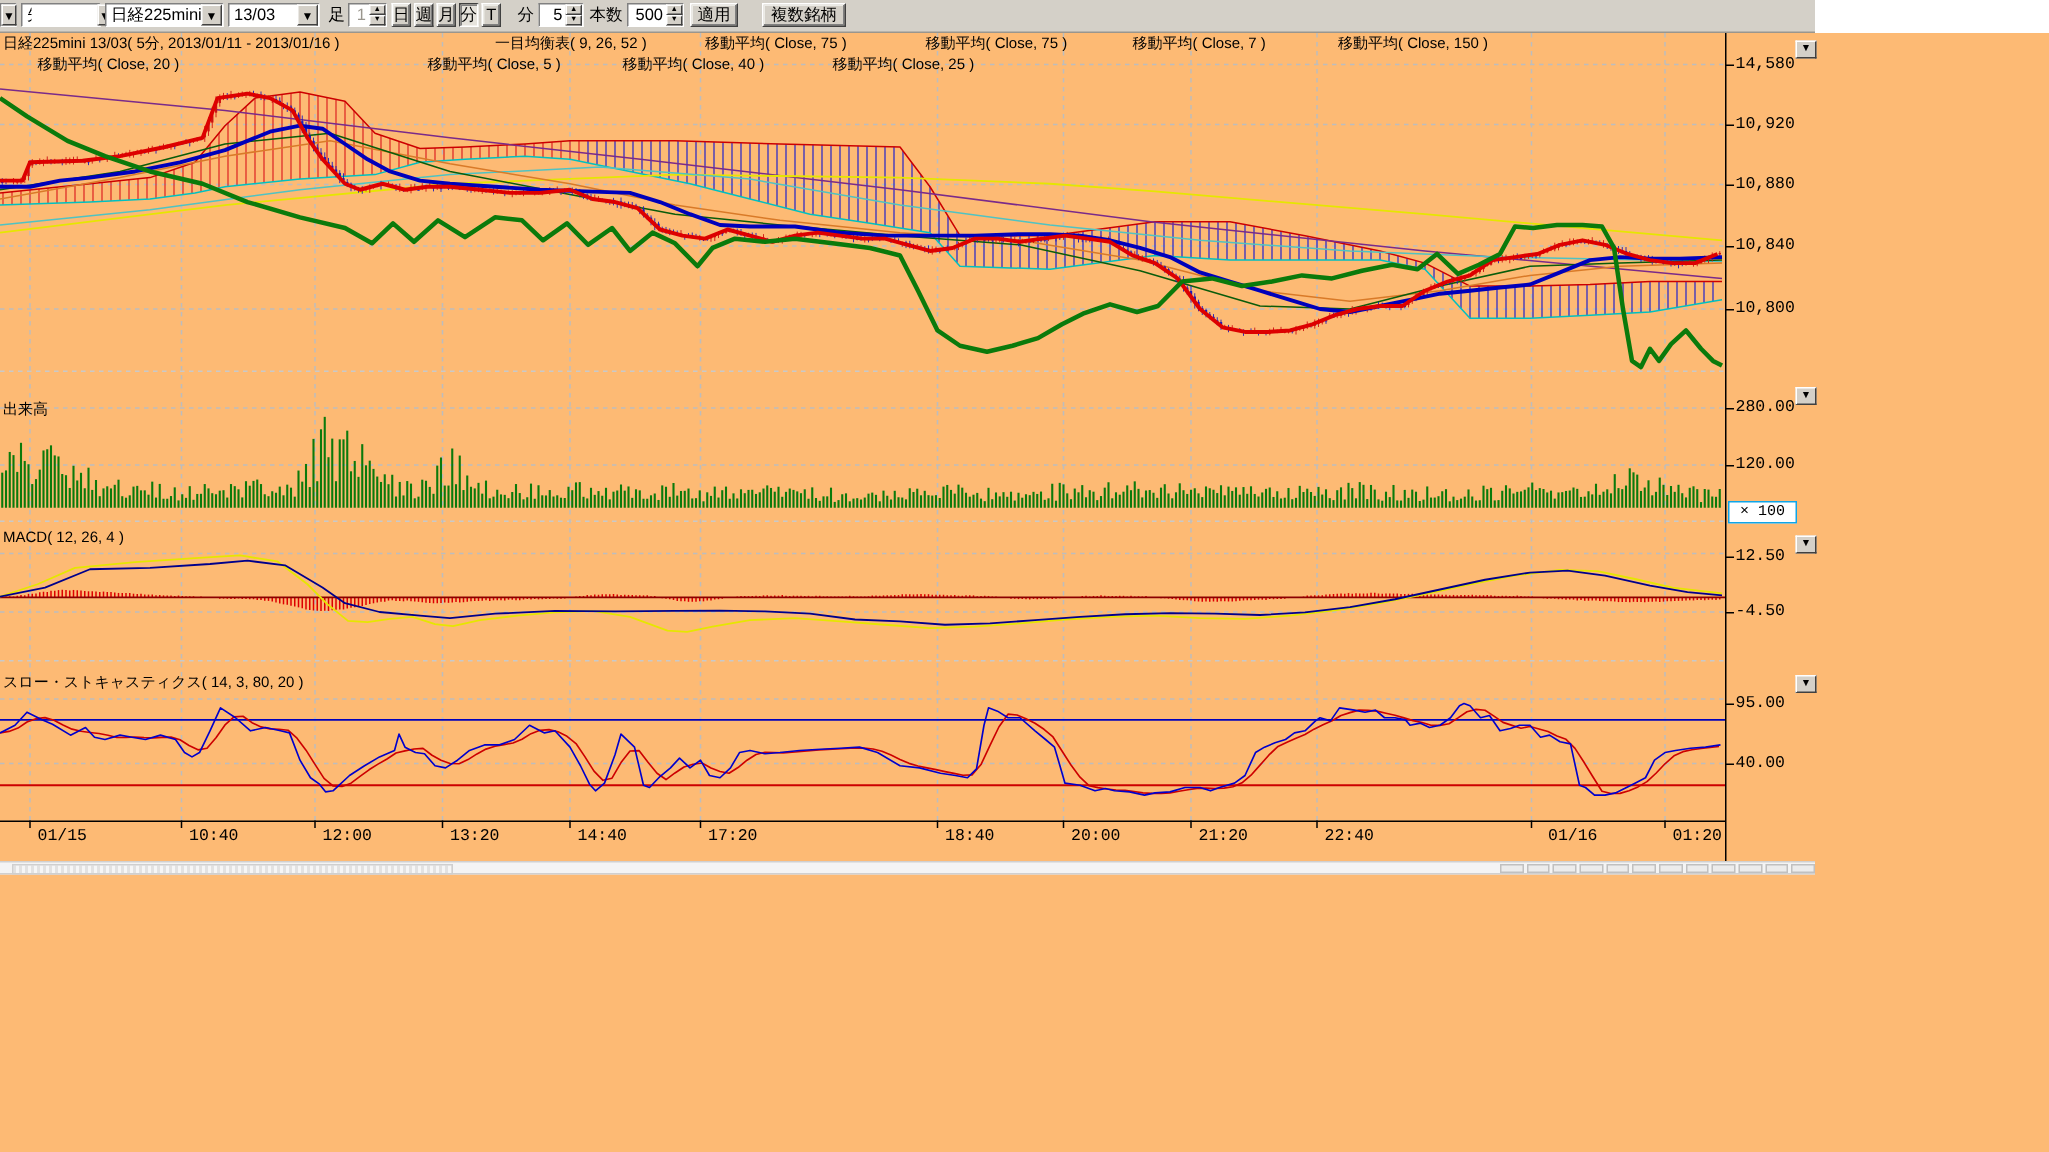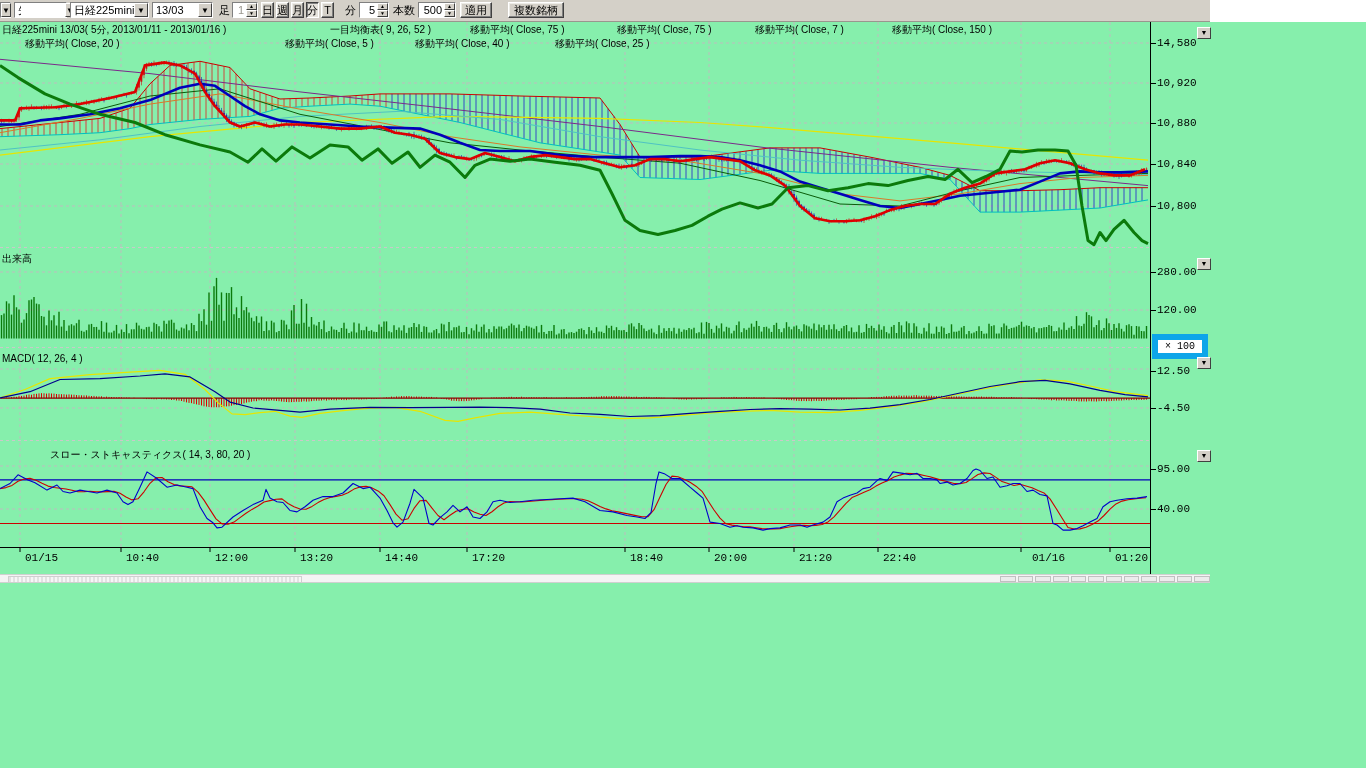--- a/index.html
+++ b/index.html
@@ -12,30 +12,30 @@
   .arrowbox{width:14px;height:14px;background:#d4d0c8;border:1px solid;border-color:#fff #404040 #404040 #fff;font-size:8px;line-height:13px;text-align:center;color:#000;box-sizing:border-box;}
   .lbl{background:transparent;font-size:11px;line-height:16px;}
   .spin{background:#fff;border:1px solid;border-color:#808080 #fff #fff #808080;display:flex;align-items:stretch;}
   .spin .sval{flex:1;text-align:right;padding:0 2px;font-size:11px;line-height:14px;}
   .spin .sval.dis{color:#9a968e;}
   .spinbtns{width:11px;display:flex;flex-direction:column;}
   .spinbtns span{flex:1;background:#d4d0c8;border:1px solid;border-color:#fff #404040 #404040 #fff;font-size:5px;line-height:5px;text-align:center;box-sizing:border-box;}
   .btn3d{background:#d4d0c8;border:1px solid;border-color:#fff #404040 #404040 #fff;box-shadow:inset -1px -1px 0 #808080,inset 1px 1px 0 #ecebe6;text-align:center;font-size:11px;line-height:14px;cursor:default;}
   .btn3d.pressed{border-color:#404040 #fff #fff #404040;box-shadow:inset 1px 1px 0 #808080;background:#e6e3dc;}
   
-  .chartarea{position:absolute;left:0;top:22px;width:1366px;height:746px;background:#86efac;}
+  .chartarea{position:absolute;left:0;top:22px;width:1366px;height:746px;background:#fdba74;}
   #chart-svg{position:absolute;left:0;top:0;}
   .legend{position:absolute;font-size:10px;color:#000;white-space:nowrap;line-height:12px;}
   .panelabel{position:absolute;font-size:10px;color:#000;white-space:nowrap;}
   .yaxisline{position:absolute;left:1150px;top:0;width:1px;height:557px;background:#000;}
   .ylab{position:absolute;left:1157px;width:60px;font-family:"Liberation Mono",monospace;font-size:11px;color:#000;white-space:nowrap;}
   .ylab::before{content:"";position:absolute;left:-7px;top:6px;width:6px;height:1px;background:#000;}
   .tlab{position:absolute;top:530px;width:56px;text-align:right;font-family:"Liberation Mono",monospace;font-size:11px;color:#000;}
   .panebtn{position:absolute;left:1197px;width:14px;height:12px;background:#d4d0c8;border:1px solid;border-color:#fff #404040 #404040 #fff;font-size:7px;line-height:10px;text-align:center;box-sizing:border-box;}
-  .multbox{position:absolute;left:1152px;top:312px;width:44px;height:13px;border:6px solid #0ea5e9;background:#fff;font-family:"Liberation Mono",monospace;font-size:10px;line-height:13px;text-align:center;}
+  .multbox{position:absolute;left:1152px;top:312px;width:44px;height:13px;border:1px solid #0ea5e9;background:#fff;font-family:"Liberation Mono",monospace;font-size:10px;line-height:13px;text-align:center;}
   .scrollbar{position:absolute;left:0;top:552px;width:1210px;height:9px;background:#f4f4f4;border-top:1px solid #d0d0d0;border-bottom:1px solid #d0d0d0;box-sizing:border-box;}
   .sb-thumb{position:absolute;left:8px;top:1px;height:5px;width:292px;background:repeating-linear-gradient(90deg,#e2e2e2 0 2px,#f6f6f6 2px 4px);border:1px solid #cfcfcf;}
   .sb-segs{position:absolute;left:1000px;top:1px;height:6px;width:210px;display:flex;gap:2px;}
   .sb-segs span{flex:1;background:#ececec;border:1px solid #c0c0c0;}
 </style>
 </head>
 <body>
 
 <div class="screen">
 
@@ -2175,23 +2175,23 @@
     <span class="legend" style="left:330px;top:2px;">一目均衡表( 9, 26, 52 )</span>
     <span class="legend" style="left:470px;top:2px;">移動平均( Close, 75 )</span>
     <span class="legend" style="left:617px;top:2px;">移動平均( Close, 75 )</span>
     <span class="legend" style="left:755px;top:2px;">移動平均( Close, 7 )</span>
     <span class="legend" style="left:892px;top:2px;">移動平均( Close, 150 )</span>
     <span class="legend" style="left:2px;top:16px;padding-left:23px;">移動平均( Close, 20 )</span>
     <span class="legend" style="left:285px;top:16px;">移動平均( Close, 5 )</span>
     <span class="legend" style="left:415px;top:16px;">移動平均( Close, 40 )</span>
     <span class="legend" style="left:555px;top:16px;">移動平均( Close, 25 )</span>
 
-    <span class="panelabel" style="left:2px;top:230px;">出来高</span>
+    <span class="panelabel" style="left:2px;top:244px;">出来高</span>
     <span class="panelabel" style="left:2px;top:331px;">MACD( 12, 26, 4 )</span>
-    <span class="panelabel" style="left:2px;top:426px;margin-left:48px;">スロー・ストキャスティクス( 14, 3, 80, 20 )</span>
+    <span class="panelabel" style="left:2px;top:426px;">スロー・ストキャスティクス( 14, 3, 80, 20 )</span>
 
     <div class="yaxisline"></div>
     <span class="ylab" style="top:15px;">14,580</span>
     <span class="ylab" style="top:55px;">10,920</span>
     <span class="ylab" style="top:95px;">10,880</span>
     <span class="ylab" style="top:136px;">10,840</span>
     <span class="ylab" style="top:178px;">10,800</span>
     <span class="ylab" style="top:244px;">280.00</span>
     <span class="ylab" style="top:282px;">120.00</span>
     <span class="ylab" style="top:343px;">12.50</span>

